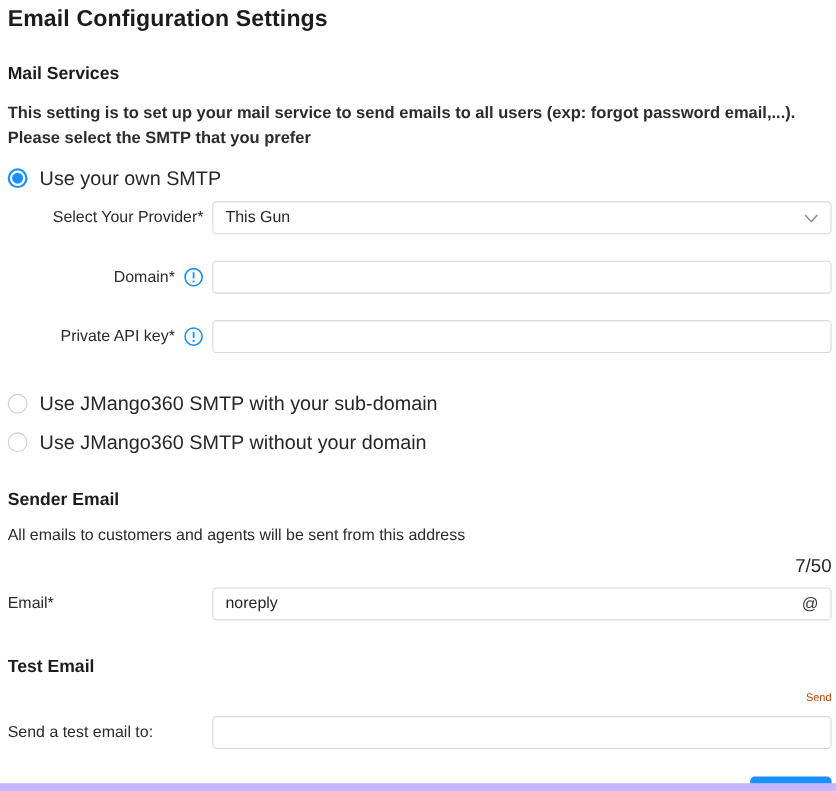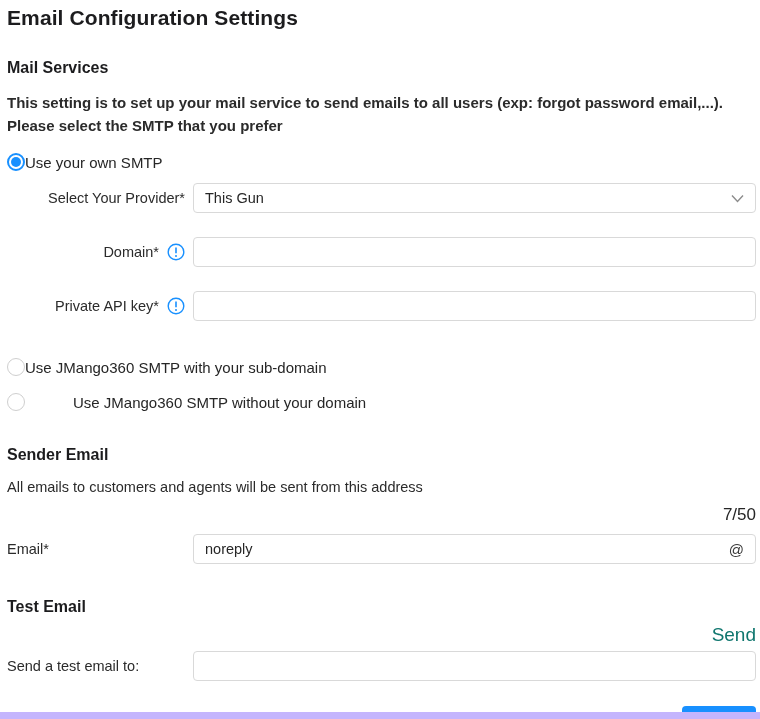--- a/index.html
+++ b/index.html
@@ -39,23 +39,23 @@
     width: 18px; height: 18px; border-radius: 50%;
     border: 1px solid #cfcfcf; background: #fff;
     flex: 0 0 18px; position: relative;
   }
   .radio.selected { border: 2px solid #1890ff; }
   .radio.selected::after {
     content: ""; position: absolute; left: 50%; top: 50%;
     width: 10px; height: 10px; border-radius: 50%;
     background: #1890ff; transform: translate(-50%, -50%);
   }
-  .radio-label { font-size: 15px; color: #262626; }
+  .radio-label { margin-left: 11px; font-size: 18px; color: #262626; }
   .radio-row-2 { margin-top: 36px; }
-  .radio-row-3 { margin-top: 15px; gap: 48px; }
+  .radio-row-3 { margin-top: 15px; }
 
   
   .form-row { display: flex; align-items: center; margin-top: 24px; }
   .form-row.first { margin-top: 11px; }
   .label-col {
     width: 186px; flex: 0 0 186px;
     display: flex; align-items: center; justify-content: flex-end;
     gap: 8px; padding-right: 8px;
     font-size: 14.5px; color: #2b2b2b;
   }
@@ -79,21 +79,21 @@
   .chevron { width: 13px; height: 9px; display: block; }
   .suffix { font-size: 15px; color: #3a3a3a; margin-left: 8px; }
 
   .section-heading.sender-email { margin-top: 32px; }
   .sender-description { font-size: 14.5px; line-height: 16px; margin-top: 13px; color: #2b2b2b; }
   .counter-row { text-align: right; font-size: 17px; margin-top: 10px; color: #262626; }
   .email-row { margin-top: 9px; }
 
   .section-heading.test-email { margin-top: 32px; }
   .send-row { text-align: right; margin-top: 6px; height: 17px; }
-  .send-link { font-size: 19px; color: #0f766e; text-decoration: none; cursor: pointer; }
+  .send-link { font-size: 10px; color: #c2410c; text-decoration: none; cursor: pointer; }
   .test-row { margin-top: 10px; }
 
   .save-row { margin-top: 25px; display: flex; justify-content: flex-end; }
   .save-button {
     width: 74px; height: 30px;
     background: #1890ff; color: #fff;
     border: none; border-radius: 4px;
     font-size: 14.5px;
     font-family: "Liberation Sans", "DejaVu Sans", sans-serif;
     cursor: pointer;

